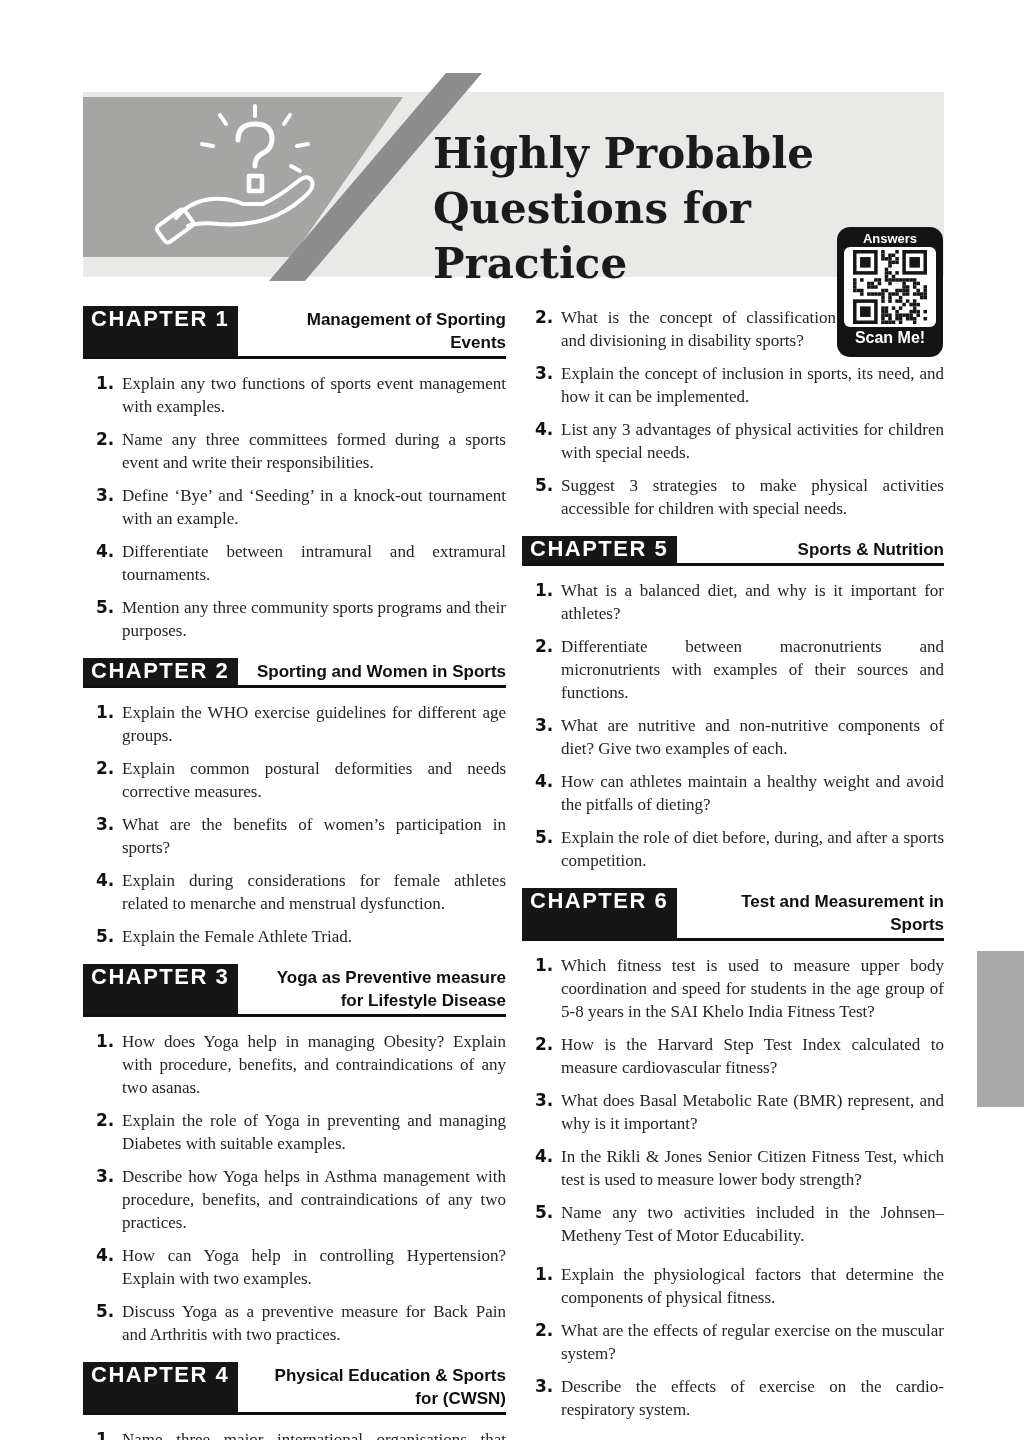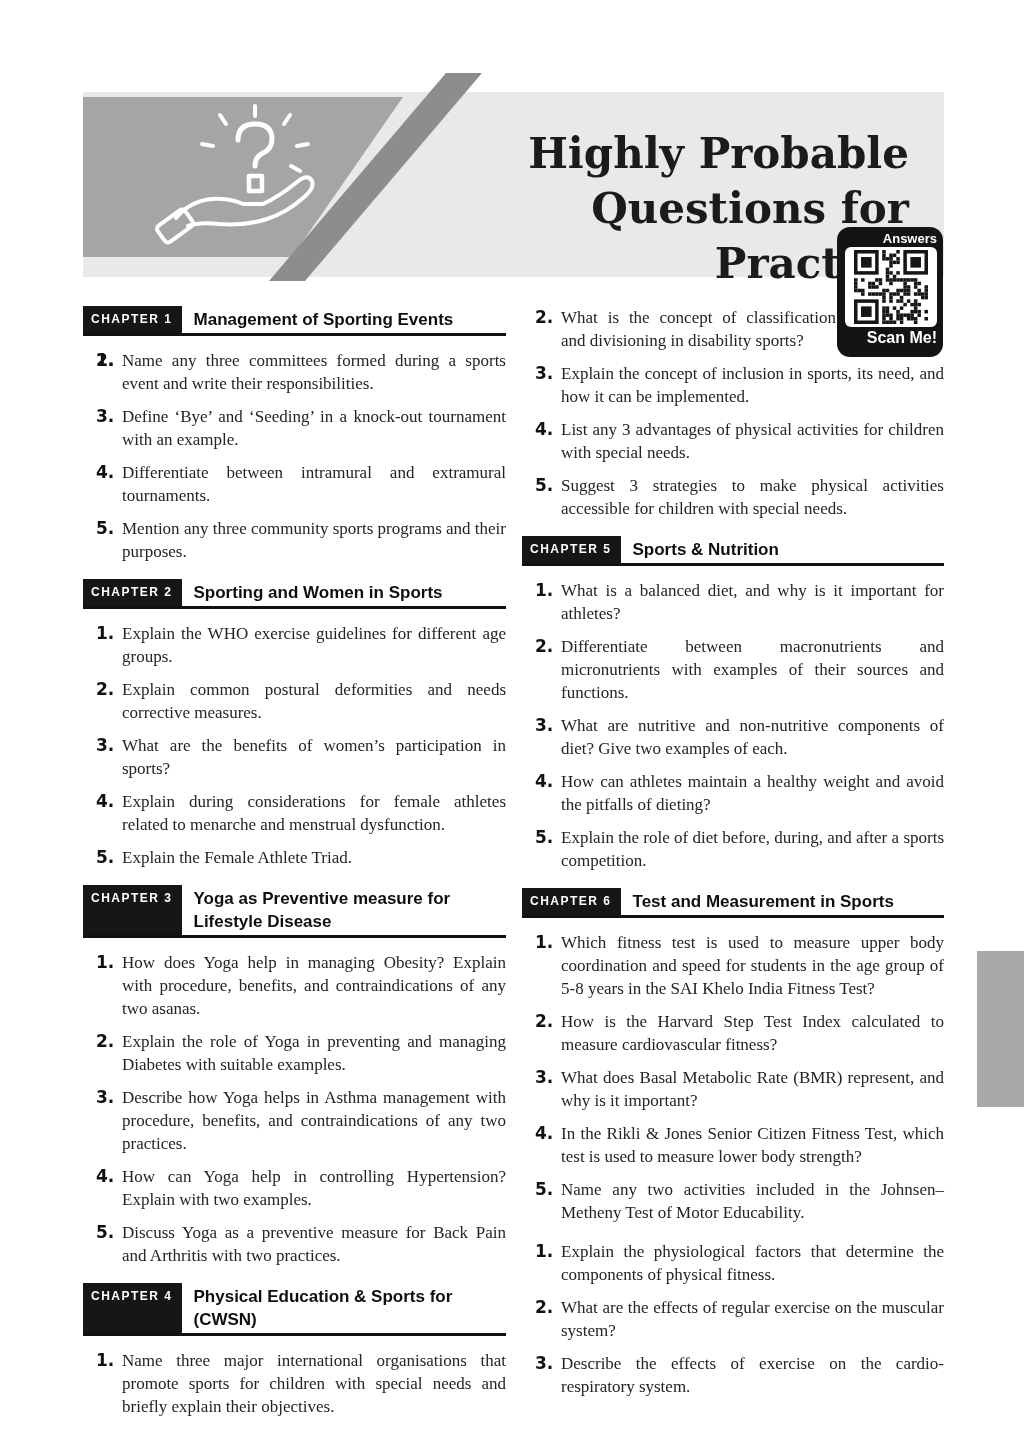--- a/index.html
+++ b/index.html
@@ -6,46 +6,46 @@
   .page{position:relative;width:1024px;height:1440px;background:#ffffff;overflow:hidden;
         font-family:"Liberation Serif","DejaVu Serif",serif;color:#242424;}
 
   
   .band{position:absolute;left:83px;top:92px;width:861px;height:185px;background:#e9e9e8;}
   .par{position:absolute;left:83px;top:97px;width:320px;height:160px;background:#a5a5a4;
        clip-path:polygon(0 0,100% 0,65.3% 100%,0 100%);}
   .stripe{position:absolute;left:269px;top:73px;width:213px;height:208px;background:#8d8d8d;
        clip-path:polygon(83.1% 0,100% 0,16.9% 100%,0 100%);}
   .hand-icon{position:absolute;left:150px;top:104px;width:182px;height:150px;}
-  .banner-title{position:absolute;left:433px;top:126px;width:476px;text-align:right;
+  .banner-title{position:absolute;left:433px;top:126px;width:476px;text-align:left;
        font-family:"DejaVu Serif","Liberation Serif",serif;font-weight:700;
        font-size:42px;line-height:55px;color:#1b1b1b;letter-spacing:0px;}
 
   
   .qr-block{position:absolute;left:837px;top:227px;width:106px;height:130px;background:#141414;
-       border-radius:13px;display:flex;flex-direction:column;align-items:flex-end;box-sizing:border-box;padding:3px 6px 4px;}
+       border-radius:13px;display:flex;flex-direction:column;align-items:center;box-sizing:border-box;padding:3px 6px 4px;}
   .qr-top{color:#fff;font-family:"Liberation Sans",sans-serif;font-weight:700;font-size:13px;line-height:17px;}
   .qr-white{width:92px;height:80px;background:#fff;border-radius:6px;display:flex;align-items:center;justify-content:center;}
   .qr-bottom{color:#fff;font-family:"Liberation Sans",sans-serif;font-weight:700;font-size:16px;line-height:18px;margin-top:2px;}
 
   
   .edge-tab{position:absolute;left:977px;top:951px;width:47px;height:156px;background:#a9a9a9;}
 
   
   .col{position:absolute;top:306px;}
   .col-left{left:83px;width:423px;}
   .col-right{left:522px;width:422px;}
 
   .chapter{margin:0 0 15px 0;}
   .chapter + .chapter{margin-top:16px;}
   .chapter-head{display:flex;align-items:stretch;border-bottom:3.5px solid #101010;margin-bottom:13px;}
   .chapter-label{background:#161616;color:#ffffff;font-family:"Liberation Sans",sans-serif;
-       font-weight:700;font-size:12px;line-height:20px;letter-spacing:1.5px;
+       font-weight:700;font-size:22px;line-height:20px;letter-spacing:1.5px;
        padding:3px 9px 3px 8px;white-space:nowrap;}
-  .chapter-title{flex:1;font-family:"Liberation Sans",sans-serif;font-weight:700;
+  .chapter-title{flex:1;text-align:right;font-family:"Liberation Sans",sans-serif;font-weight:700;
        font-size:17px;line-height:23px;color:#0f0f0f;padding:2px 0 2px 12px;}
 
   .questions{margin:0;padding:0;list-style:none;}
   .q-item{position:relative;padding-left:39px;margin-bottom:10px;
        font-size:17px;line-height:23px;text-align:justify;color:#242424;}
   .q-num{position:absolute;left:13px;top:0;font-family:"DejaVu Sans","Liberation Sans",sans-serif;
        font-weight:700;font-size:17px;color:#111;}
   .qr-spacer{float:right;width:108px;height:52px;}
 </style>
 </head>
@@ -219,21 +219,21 @@
 
   <div class="edge-tab"></div>
 
   <div class="col col-left" id="col-left">
       <section class="chapter">
         <div class="chapter-head">
           <span class="chapter-label">CHAPTER 1</span>
           <span class="chapter-title">Management of Sporting Events</span>
         </div>
         <ol class="questions">
-          <li class="q-item"><span class="q-num">1.</span></li>
+          <li class="q-item"><span class="q-num">1.</span><span class="q-text">Explain any two functions of sports event management with examples.</span></li>
           <li class="q-item"><span class="q-num">2.</span><span class="q-text">Name any three committees formed during a sports event and write their responsibilities.</span></li>
           <li class="q-item"><span class="q-num">3.</span><span class="q-text">Define ‘Bye’ and ‘Seeding’ in a knock-out tournament with an example.</span></li>
           <li class="q-item"><span class="q-num">4.</span><span class="q-text">Differentiate between intramural and extramural tournaments.</span></li>
           <li class="q-item"><span class="q-num">5.</span><span class="q-text">Mention any three community sports programs and their purposes.</span></li>
         </ol>
       </section>
       <section class="chapter">
         <div class="chapter-head">
           <span class="chapter-label">CHAPTER 2</span>
           <span class="chapter-title">Sporting and Women in Sports</span>

